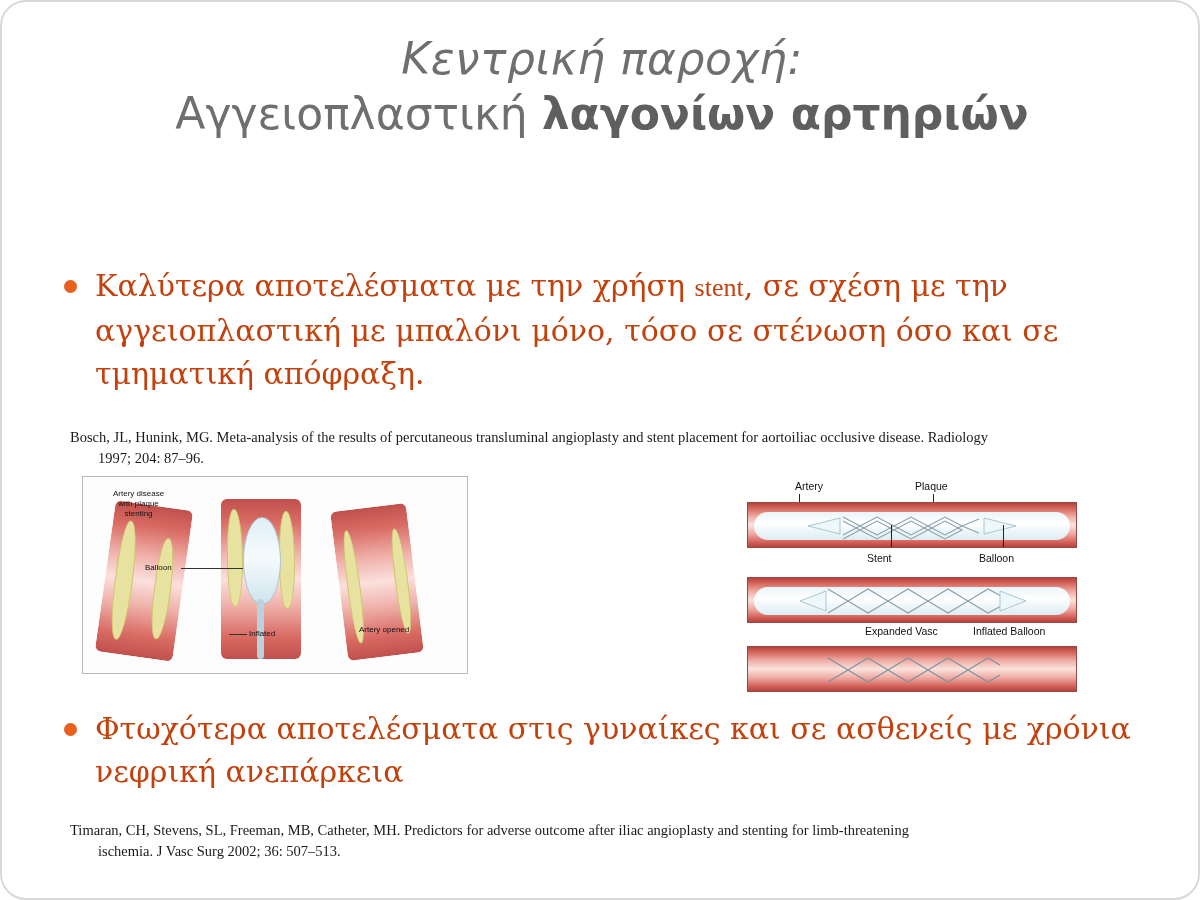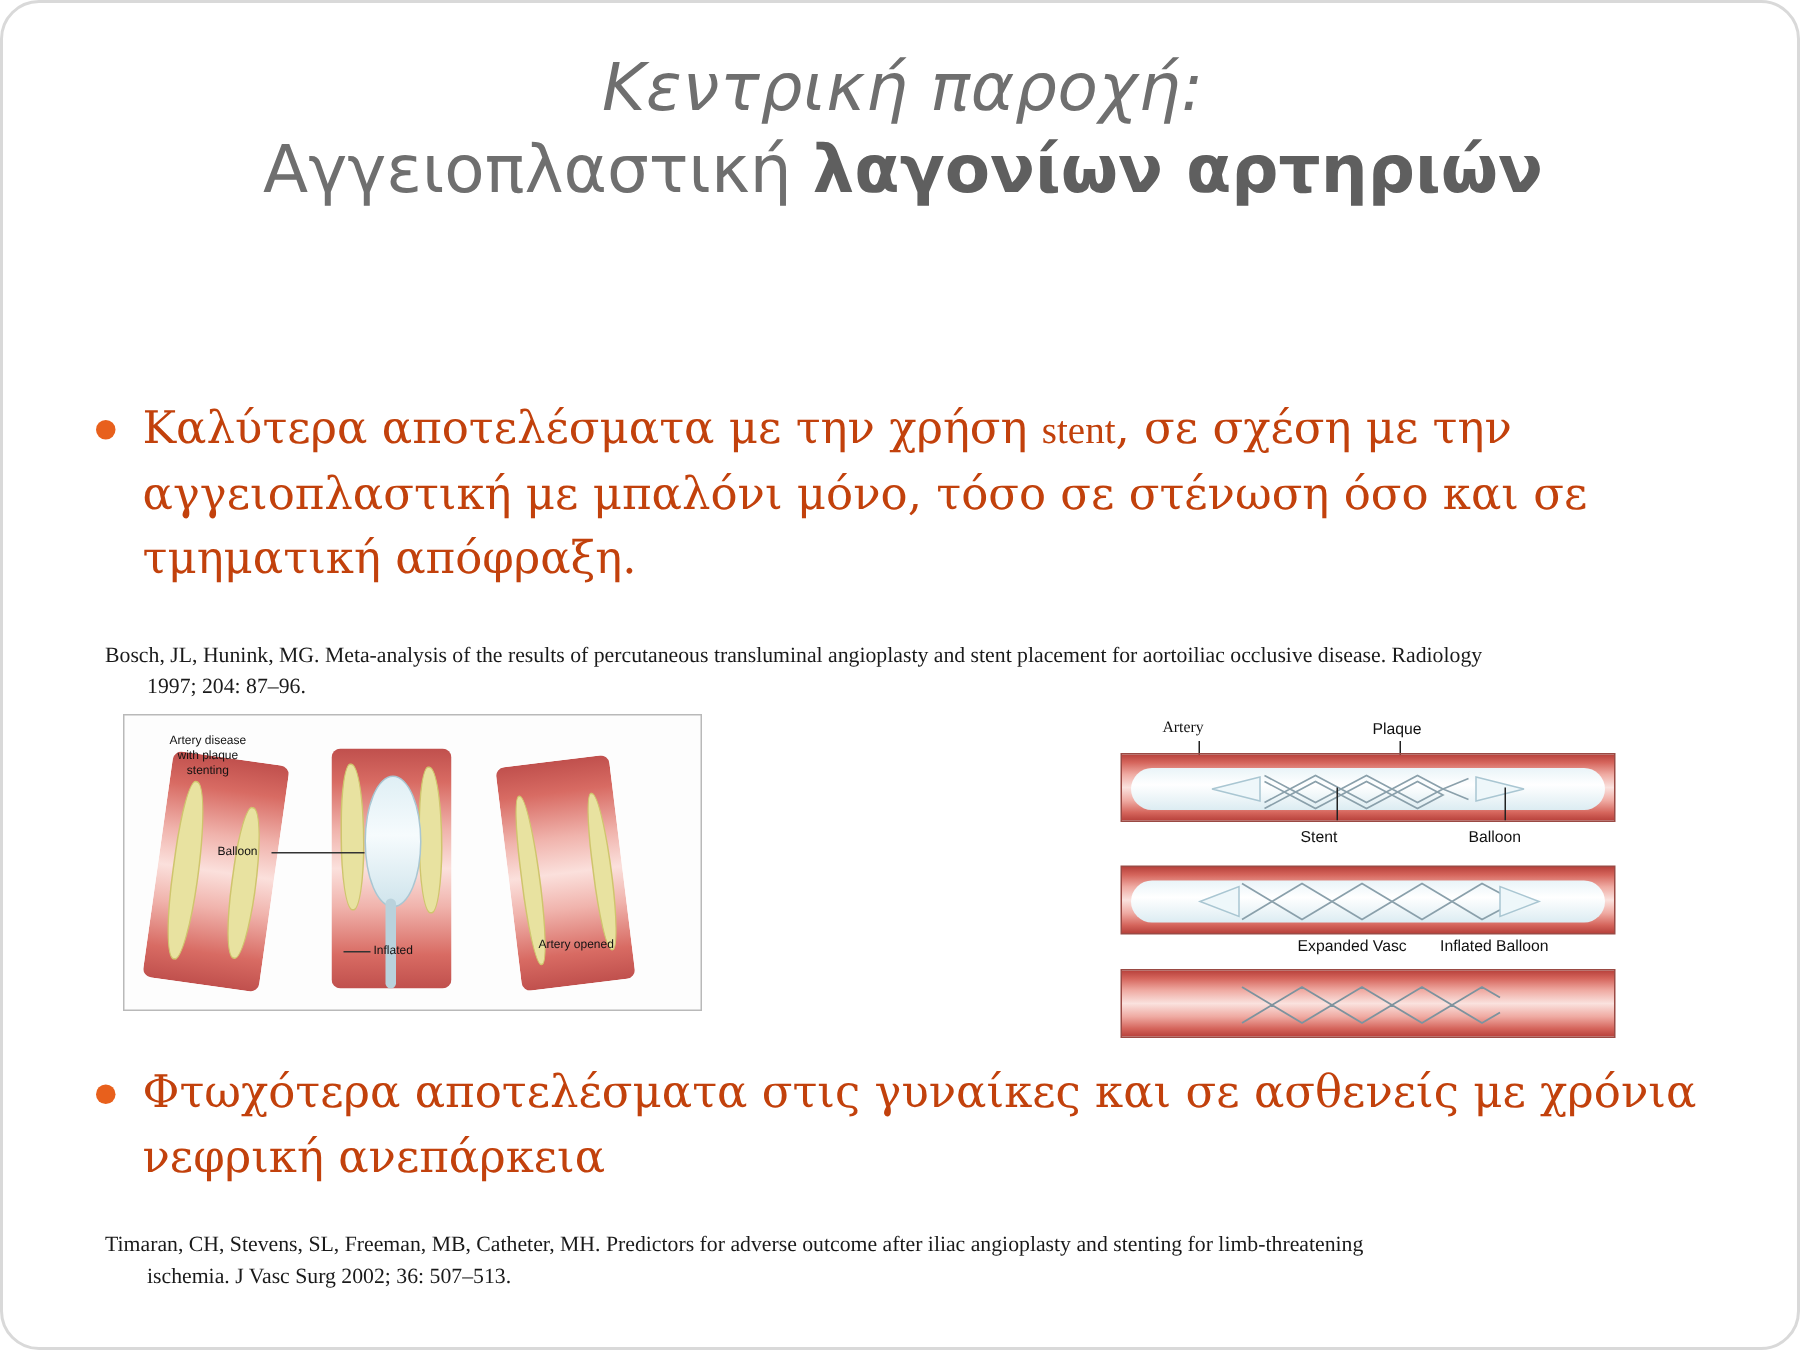--- a/index.html
+++ b/index.html
@@ -236,21 +236,21 @@
     <div class="lead" style="top:91px; left:98px; width:62px;"></div>
 
     <div class="fig-label" style="top:152px; left:166px;">Inflated</div>
     <div class="lead" style="top:157px; left:146px; width:18px;"></div>
 
     <div class="fig-label" style="top:148px; left:276px;">Artery opened</div>
   </div>
 
   <div class="fig2">
 
-    <div class="f2label" style="top:0px; left:28px;font-family:Liberation Serif, serif;">Artery</div>
+    <div class="f2label" style="top:0px; left:48px;">Artery</div>
     <div class="f2label" style="top:0px; left:168px;">Plaque</div>
     <div class="tick" style="top:14px; left:52px; height:10px;"></div>
     <div class="tick" style="top:14px; left:186px; height:10px;"></div>
 
     <div class="f2panel" id="f2p1">
       <div class="lumen"></div>
       <svg width="330" height="46" style="position:absolute;top:0;left:0;">
         <g stroke="#8aa0ab" stroke-width="1.1" fill="none">
           <path d="M95 14 L112 23 L95 32 M112 23 L129 14 L146 23 L129 32 L112 23 M146 23 L163 14 L180 23 L163 32 L146 23 M180 23 L197 14 L214 23 L197 32 L180 23 M214 23 L231 16 M214 23 L231 30"></path>
           <path d="M95 18 L112 27 L95 36 M112 27 L129 18 L146 27 L129 36 L112 27 M146 27 L163 18 L180 27 L163 36 L146 27 M180 27 L197 18 L214 27 L197 36 L180 27"></path>
@@ -268,21 +268,21 @@
       <div class="lumen"></div>
       <svg width="330" height="46" style="position:absolute;top:0;left:0;">
         <g stroke="#8aa0ab" stroke-width="1.2" fill="none">
           <path d="M80 11 L100 23 L80 35 M100 23 L120 11 L140 23 L120 35 L100 23 M140 23 L160 11 L180 23 L160 35 L140 23 M180 23 L200 11 L220 23 L200 35 L180 23 M220 23 L240 11 L255 19 M220 23 L240 35 L255 27"></path>
         </g>
         <path d="M52 23 L78 13 L78 33 Z" fill="#eef7fa" stroke="#a9c6d2" stroke-width="1"></path>
         <path d="M278 23 L252 13 L252 33 Z" fill="#eef7fa" stroke="#a9c6d2" stroke-width="1"></path>
       </svg>
     </div>
     <div class="f2label" style="top:145px; left:118px;">Expanded Vasc</div>
-    <div class="f2label" style="top:145px; left:213px;">Inflated Balloon</div>
+    <div class="f2label" style="top:145px; left:226px;">Inflated Balloon</div>
 
     <div class="f2panel" id="f2p3">
       <svg width="330" height="46" style="position:absolute;top:0;left:0;">
         <g stroke="#7d939e" stroke-width="1.2" fill="none">
           <path d="M80 11 L100 23 L80 35 M100 23 L120 11 L140 23 L120 35 L100 23 M140 23 L160 11 L180 23 L160 35 L140 23 M180 23 L200 11 L220 23 L200 35 L180 23 M220 23 L240 11 L252 18 M220 23 L240 35 L252 28"></path>
         </g>
       </svg>
     </div>
   </div>
 

